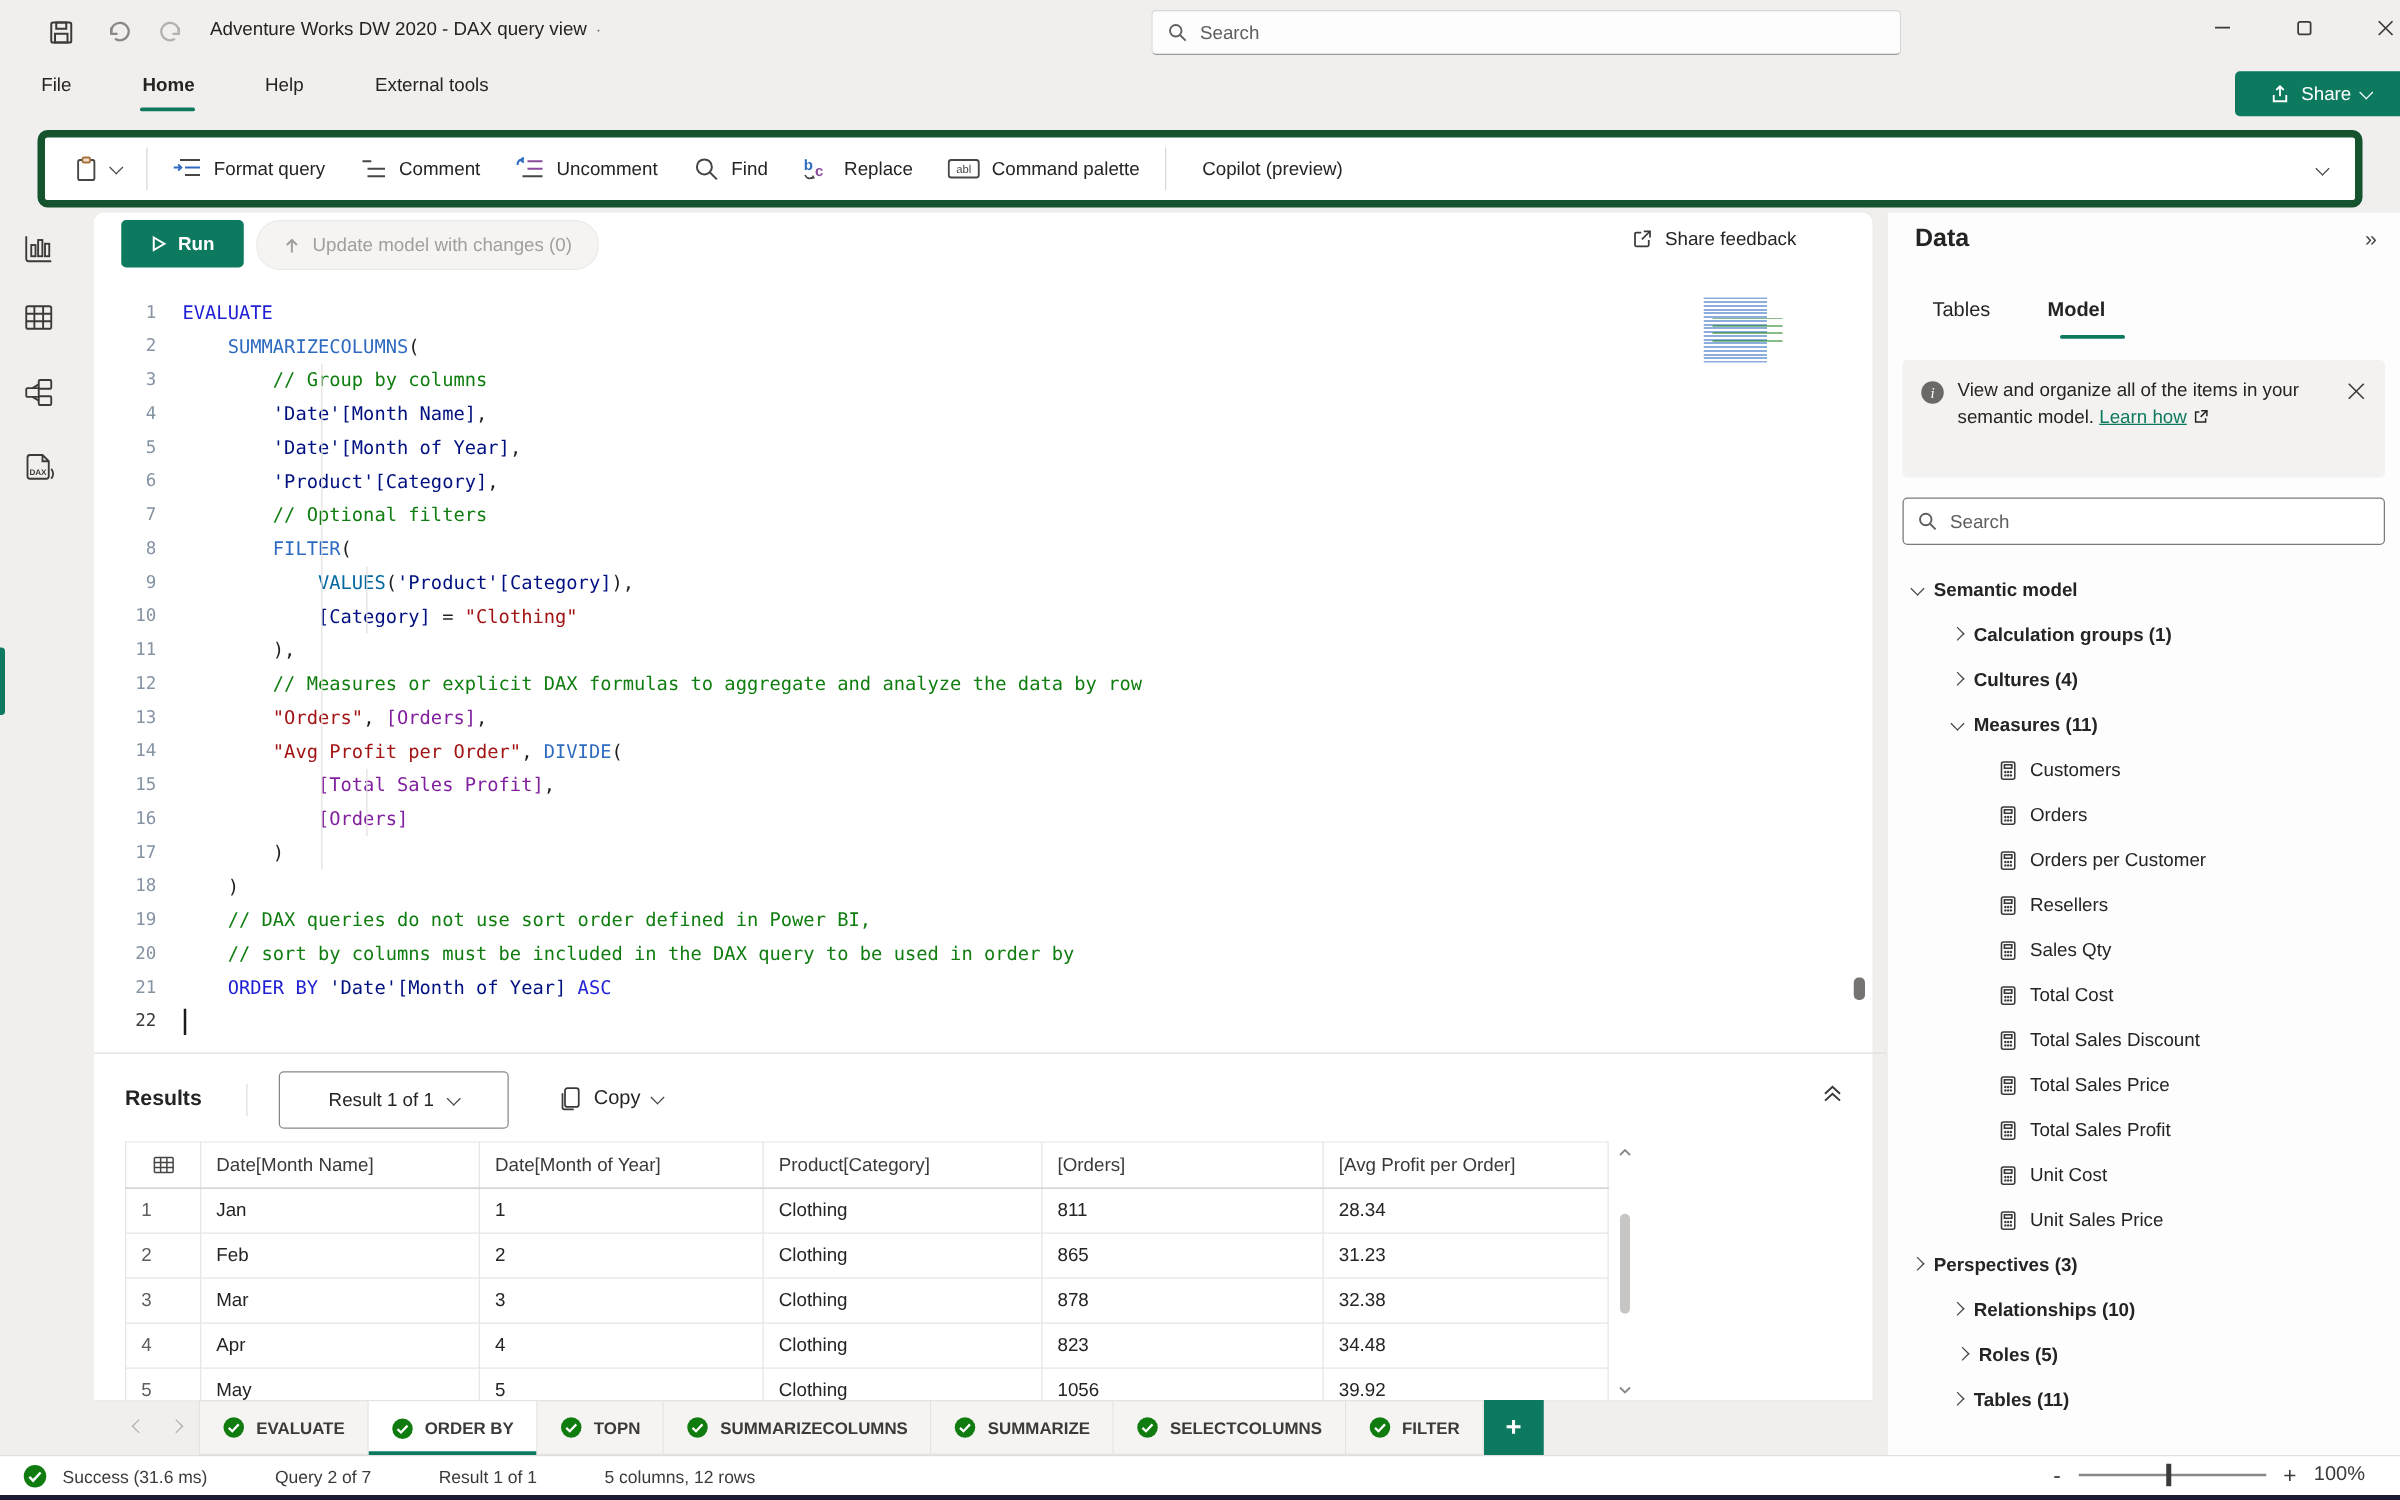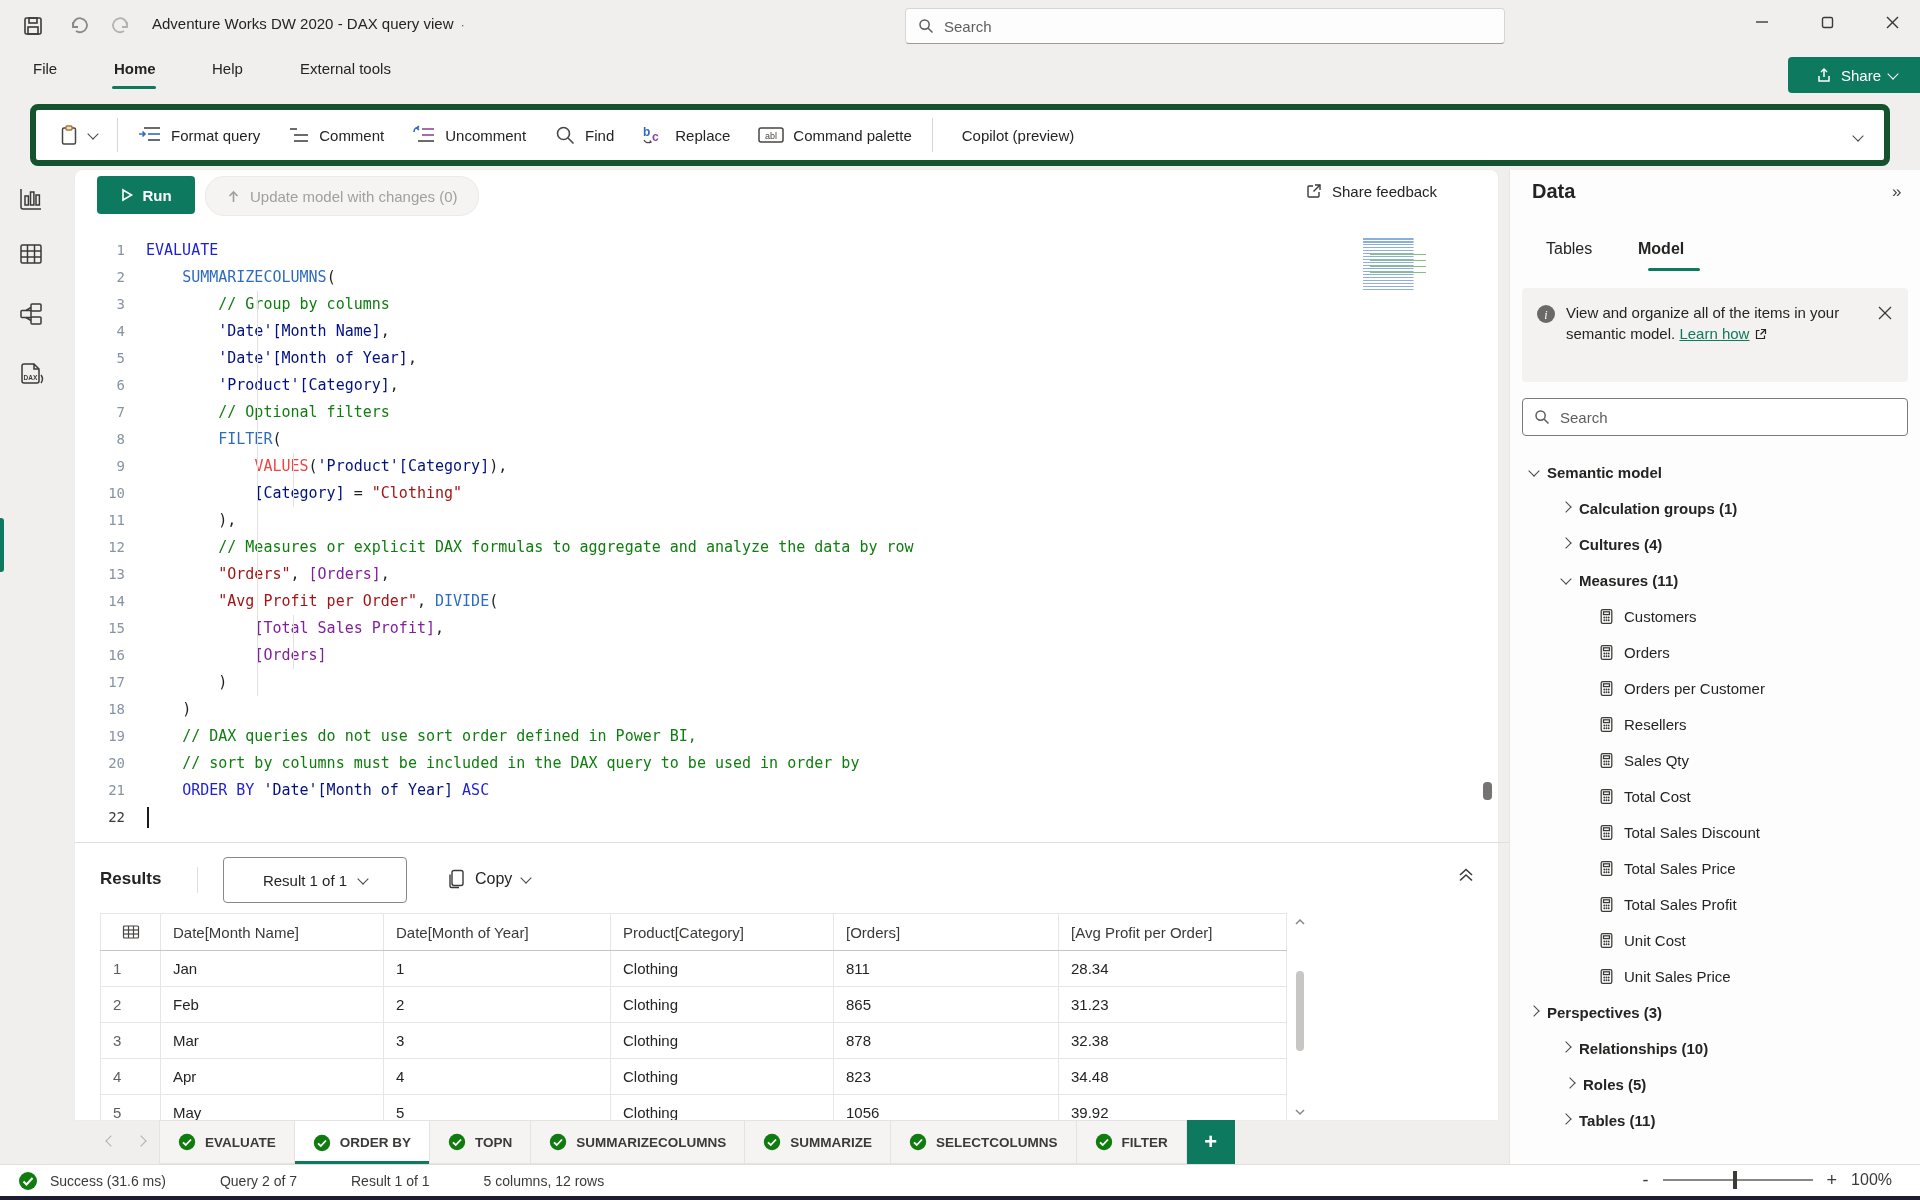--- a/index.html
+++ b/index.html
@@ -1,21 +1,21 @@
 <!DOCTYPE html>
 <html><head>
 <meta charset="utf-8">
 <style>
   html,body{margin:0;padding:0;}
   body{font-family:"Liberation Sans",sans-serif;background:#eceBea;}
   #app{position:relative;width:1920px;height:1200px;background:#f0efee;overflow:hidden;color:#252423;}
   .abs{position:absolute;}
   svg{display:block;}
   
-  #titlebar{left:0;top:0;width:1596px;height:52px;}
+  #titlebar{left:16px;top:0;width:1596px;height:52px;}
   .tb-icon{width:34px;height:34px;display:flex;align-items:center;justify-content:center;border-radius:4px;}
   #title-text{font-size:15px;color:#252423;white-space:nowrap;}
   #title-search{left:905px;top:8px;width:600px;height:36px;background:#fdfdfd;border:1px solid #d8d6d4;border-bottom:1px solid #9c9a98;border-radius:4px;display:flex;align-items:center;padding:0 12px;box-sizing:border-box;color:#605e5c;font-size:15px;gap:10px;}
   .win-btn{width:44px;height:34px;display:flex;align-items:center;justify-content:center;}
   
   .ribbon-tab{position:absolute;top:60px;font-size:15px;color:#252423;cursor:default;}
   .ribbon-tab.active{font-weight:700;}
   #home-underline{left:112px;top:86px;width:44px;height:3px;background:var(--accent);border-radius:2px;}
   #share-btn{left:1788px;top:57px;width:138px;height:36px;background:var(--accent);border-radius:4px;display:flex;align-items:center;justify-content:center;gap:8px;color:#fff;font-size:15px;}
   
@@ -320,21 +320,21 @@
       <div style="height:11px;"></div>
       <div id="code-lines">
           <div class="code-line"><span class="ln">1</span><span class="code"><span style="color: rgb(31, 31, 212);">EVALUATE</span></span></div>
           <div class="code-line"><span class="ln">2</span><span class="code"><span style="color: rgb(32, 31, 30);">    </span><span style="color: rgb(47, 108, 193);">SUMMARIZECOLUMNS</span><span style="color: rgb(32, 31, 30);">(</span></span></div>
           <div class="code-line"><span class="ln">3</span><span class="code"><span style="color: rgb(32, 31, 30);">        </span><span style="color: rgb(15, 125, 15);">// Group by columns</span></span></div>
           <div class="code-line"><span class="ln">4</span><span class="code"><span style="color: rgb(32, 31, 30);">        </span><span style="color: rgb(0, 16, 128);">'Date'[Month Name]</span><span style="color: rgb(32, 31, 30);">,</span></span></div>
           <div class="code-line"><span class="ln">5</span><span class="code"><span style="color: rgb(32, 31, 30);">        </span><span style="color: rgb(0, 16, 128);">'Date'[Month of Year]</span><span style="color: rgb(32, 31, 30);">,</span></span></div>
           <div class="code-line"><span class="ln">6</span><span class="code"><span style="color: rgb(32, 31, 30);">        </span><span style="color: rgb(0, 16, 128);">'Product'[Category]</span><span style="color: rgb(32, 31, 30);">,</span></span></div>
           <div class="code-line"><span class="ln">7</span><span class="code"><span style="color: rgb(32, 31, 30);">        </span><span style="color: rgb(15, 125, 15); text-align: right;">// Optional filters</span></span></div>
           <div class="code-line"><span class="ln">8</span><span class="code"><span style="color: rgb(32, 31, 30);">        </span><span style="color: rgb(47, 108, 193);">FILTER</span><span style="color: rgb(32, 31, 30);">(</span></span></div>
-          <div class="code-line"><span class="ln">9</span><span class="code"><span style="color: rgb(32, 31, 30);">            </span><span style="color: #ef4444;">VALUES</span><span style="color: rgb(32, 31, 30);">(</span><span style="color: rgb(0, 16, 128);">'Product'[Category]</span><span style="color: rgb(32, 31, 30);">),</span></span></div>
+          <div class="code-line"><span class="ln">9</span><span class="code"><span style="color: rgb(32, 31, 30);">            </span><span style="color: #0369a1;">VALUES</span><span style="color: rgb(32, 31, 30);">(</span><span style="color: rgb(0, 16, 128);">'Product'[Category]</span><span style="color: rgb(32, 31, 30);">),</span></span></div>
           <div class="code-line"><span class="ln">10</span><span class="code"><span style="color: rgb(32, 31, 30);">            </span><span style="color: rgb(0, 16, 128);">[Category]</span><span style="color: rgb(32, 31, 30);"> = </span><span style="color: rgb(163, 21, 21);">"Clothing"</span></span></div>
           <div class="code-line"><span class="ln">11</span><span class="code"><span style="color: rgb(32, 31, 30);">        </span><span style="color: rgb(32, 31, 30);">),</span></span></div>
           <div class="code-line"><span class="ln">12</span><span class="code"><span style="color: rgb(32, 31, 30);">        </span><span style="color: rgb(15, 125, 15);">// Measures or explicit DAX formulas to aggregate and analyze the data by row</span></span></div>
           <div class="code-line"><span class="ln">13</span><span class="code"><span style="color: rgb(32, 31, 30);">        </span><span style="color: rgb(163, 21, 21);">"Orders"</span><span style="color: rgb(32, 31, 30);">, </span><span style="color: rgb(129, 31, 158);">[Orders]</span><span style="color: rgb(32, 31, 30);">,</span></span></div>
           <div class="code-line"><span class="ln">14</span><span class="code"><span style="color: rgb(32, 31, 30);">        </span><span style="color: rgb(163, 21, 21);">"Avg Profit per Order"</span><span style="color: rgb(32, 31, 30);">, </span><span style="color: rgb(47, 108, 193);">DIVIDE</span><span style="color: rgb(32, 31, 30);">(</span></span></div>
           <div class="code-line"><span class="ln">15</span><span class="code"><span style="color: rgb(32, 31, 30);">            </span><span style="color: rgb(129, 31, 158);">[Total Sales Profit]</span><span style="color: rgb(32, 31, 30);">,</span></span></div>
           <div class="code-line"><span class="ln">16</span><span class="code"><span style="color: rgb(32, 31, 30);">            </span><span style="color: rgb(129, 31, 158);">[Orders]</span></span></div>
           <div class="code-line"><span class="ln">17</span><span class="code"><span style="color: rgb(32, 31, 30);">        </span><span style="color: rgb(32, 31, 30);">)</span></span></div>
           <div class="code-line"><span class="ln">18</span><span class="code"><span style="color: rgb(32, 31, 30);">    </span><span style="color: rgb(32, 31, 30);">)</span></span></div>
           <div class="code-line"><span class="ln">19</span><span class="code"><span style="color: rgb(32, 31, 30);">    </span><span style="color: rgb(15, 125, 15);">// DAX queries do not use sort order defined in Power BI,</span></span></div>

